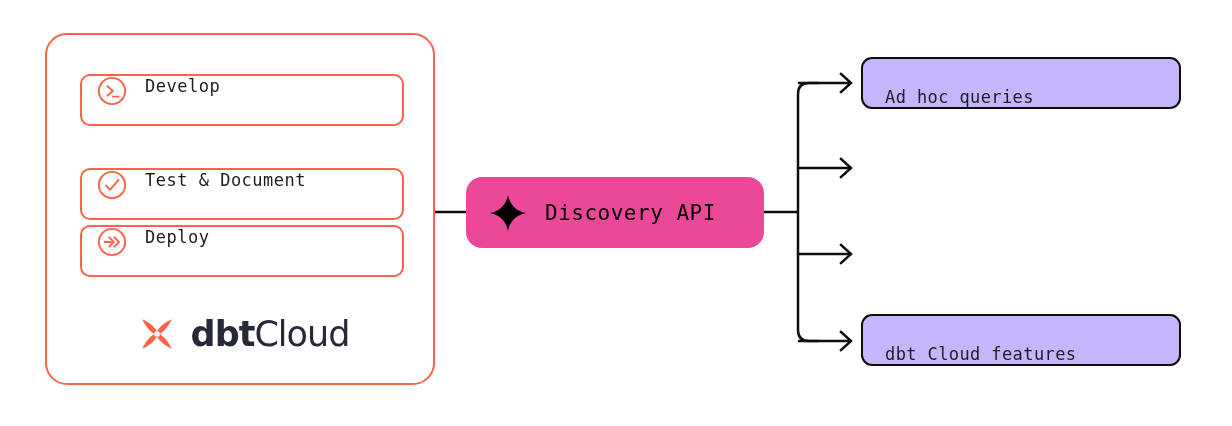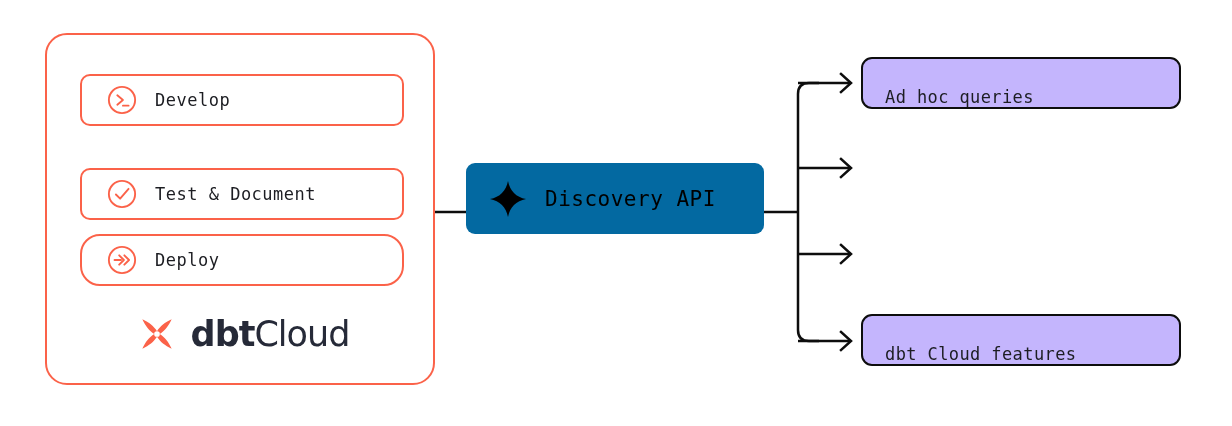--- a/index.html
+++ b/index.html
@@ -47,26 +47,24 @@
   .stage-row {
     position: absolute;
     left: 33px;
     width: 324px;
     height: 52px;
     box-sizing: border-box;
     border: 2px solid #FB6249;
     border-radius: 10px;
     background: #ffffff;
     display: flex;
-    align-items: center;
-    padding-left: 10px;
   }
   #stage-row-0 { top: 39px; }
   #stage-row-1 { top: 133px; }
-  #stage-row-2 { top: 199px; border-radius: 20px; }
+  #stage-row-2 { top: 190px; }
 
   .stage-icon {
     width: 30px;
     height: 30px;
     margin-left: 15px;
     flex: 0 0 auto;
     display: block;
   }
   .stage-label {
     margin-left: 18px;
@@ -101,26 +99,26 @@
     white-space: nowrap;
     letter-spacing: -1px;
   }
   #dbt-word-dbt { font-weight: 700; }
   #dbt-word-cloud { font-weight: 400; }
 
   
   #center-node {
     position: absolute;
     left: 466px;
-    top: 163px;
+    top: 177px;
     width: 298px;
     height: 71px;
     box-sizing: border-box;
-    background: #0369a1;
-    border-radius: 9px;
+    background: #ec4899;
+    border-radius: 16px;
     display: flex;
     align-items: center;
   }
   #center-node-icon {
     width: 38px;
     height: 38px;
     margin-left: 23px;
     flex: 0 0 auto;
     display: block;
   }

